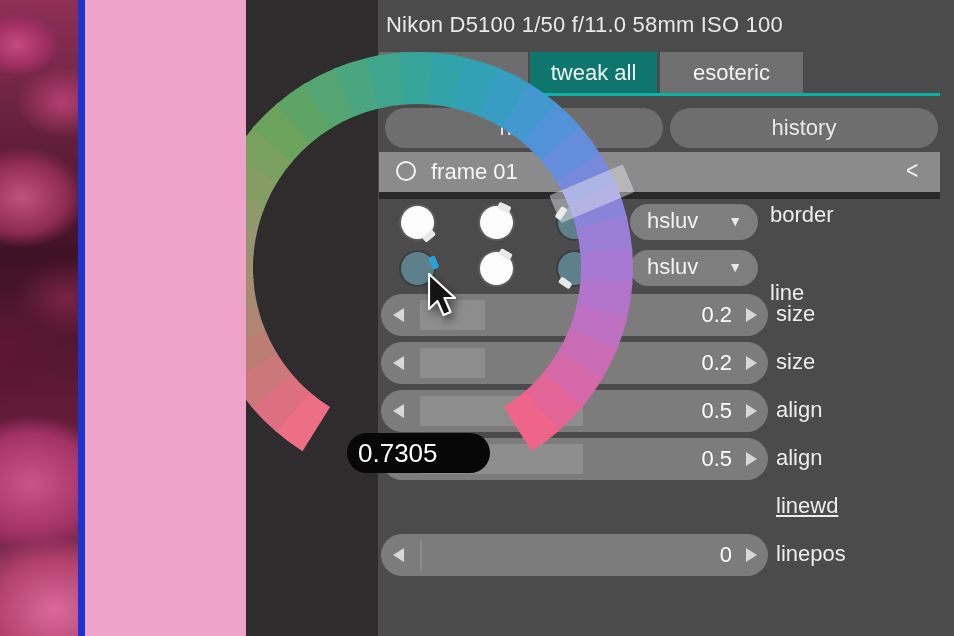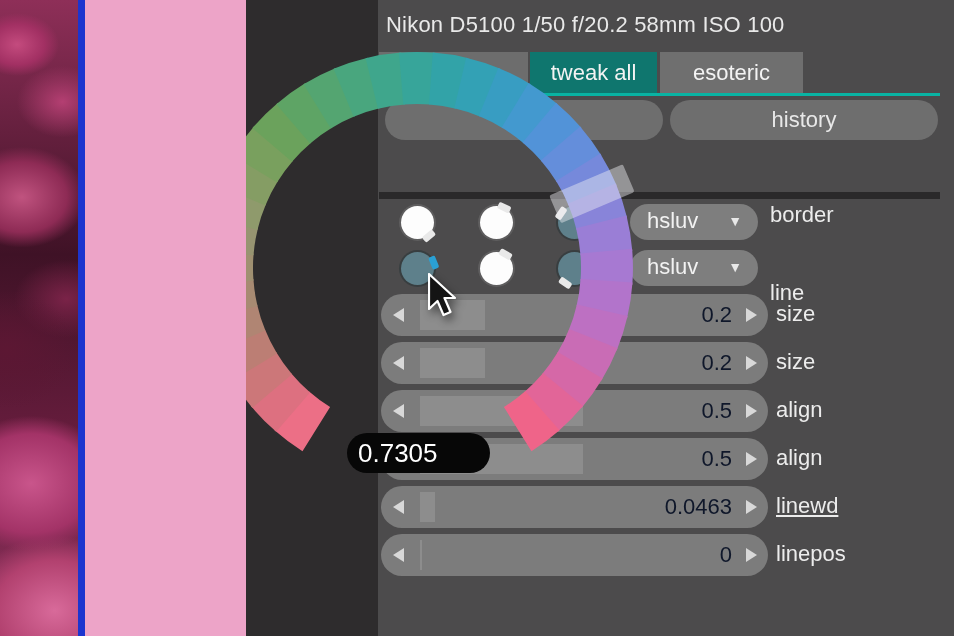--- a/index.html
+++ b/index.html
@@ -21,21 +21,21 @@
       linear-gradient(180deg,#8e2f58 0%,#3f1226 40%,#6f1f42 75%,#8e3560 100%);}
   .blueline{left:78px;top:0;width:7px;height:636px;z-index:10;}
   .pinkbar{left:85px;top:0;width:161px;height:636px;z-index:10;}
   
   .panel-title{left:386px;top:12px;font-size:22px;color:#e9e9e9;letter-spacing:.2px;}
   .tab{top:52px;height:41px;line-height:41px;text-align:center;font-size:22px;color:#f3f3f3;}
   .tab-ghost{left:379px;width:149px;background:#6d6d6d;}
   .tab-active{left:530px;width:127px;}
   .tab-gray{left:660px;width:143px;background:#6f6f6f;}
   .tab-underline{left:378px;top:93px;width:562px;height:3px;}
-  .pillbtn{top:100px;height:40px;border-radius:20px;background:#6e6e6e;
+  .pillbtn{top:108px;height:40px;border-radius:20px;background:#6e6e6e;
            text-align:center;line-height:40px;font-size:22px;color:#e8e8e8;}
   .framebar{left:379px;top:152px;width:561px;height:40px;background:#8b8b8b;
             font-size:22px;color:#f7f7f7;}
   .darkstrip{left:379px;top:192px;width:561px;height:7px;background:#2a292a;}
   .circle-icon{left:17px;top:9px;width:20px;height:20px;border:2px solid #f3f3f3;
                border-radius:50%;position:absolute;box-sizing:border-box;}
   .framelabel{position:absolute;left:52px;top:7px;}
   .chevron{position:absolute;right:20px;top:4px;font-size:25px;color:#f3f3f3;
            transform:scaleX(.85);}
   
@@ -49,46 +49,51 @@
   .rowlabel{font-size:22px;color:#ececec;}
   
   .slider{left:381px;width:387px;height:42px;border-radius:21px;background:#7c7c7c;}
   .fill{position:absolute;left:39px;top:6px;height:30px;background:#8d8d8d;}
   .arr-l{position:absolute;left:12px;top:14px;width:0;height:0;
          border-top:7px solid transparent;border-bottom:7px solid transparent;
          border-right:11px solid #d8d8d8;}
   .arr-r{position:absolute;right:11px;top:14px;width:0;height:0;
          border-top:7px solid transparent;border-bottom:7px solid transparent;
          border-left:11px solid #d8d8d8;}
-  .val{position:absolute;right:36px;top:8px;font-size:22px;color:#0f172a;}
+  .val{position:absolute;right:36px;top:8px;font-size:22px;color:#ffffff;}
   .slabel{font-size:22px;color:#ececec;left:776px;}
   
   #ring{left:0;top:0;z-index:5;pointer-events:none;}
   .tooltip{left:347px;top:433px;width:143px;height:40px;border-radius:20px;
            background:#070707;z-index:20;font-size:26px;color:#ffffff;}
   .tooltip span{position:absolute;left:11px;top:5px;}
   #cursor{left:428px;top:273px;z-index:30;filter:drop-shadow(3px 5px 4px rgba(0,0,0,.45));}
 </style>
 </head>
 <body>
 
 <div class="stage">
 
   <div class="abs gap-bg"></div>
 
-  <div class="abs panel-title">Nikon D5100 1/50 f/20.2 58mm ISO 100</div>
+  <div class="abs panel-title">Nikon D5100 1/50 f/11.0 58mm ISO 100</div>
 
   <div class="abs tab tab-ghost"></div>
   <div class="abs tab tab-active" id="tab-active" style="background: #0f766e;">tweak all</div>
   <div class="abs tab tab-gray">esoteric</div>
   <div class="abs tab-underline" id="tab-underline" style="background: rgb(9, 179, 163);"></div>
 
   <div class="abs pillbtn" style="left:385px;width:278px;">node</div>
   <div class="abs pillbtn" style="left:670px;width:268px;">history</div>
 
+  <div class="abs framebar">
+    <span class="circle-icon"></span>
+    <span class="framelabel">frame 01</span>
+    <span class="chevron">&lt;</span>
+  </div>
   <div class="abs darkstrip"></div>
 
   <div class="abs swatch" style="left: 401px; top: 206px; background: rgb(253, 253, 253); box-shadow: rgba(110, 110, 110, 0.55) 0px 0px 0px 2px;">
       <span class="tick" style="background: rgb(233, 233, 233); transform: translate(-50%, -50%) rotate(140deg) translateY(-17px);"></span>
     </div>
   <div class="abs swatch" style="left: 480px; top: 206px; background: rgb(253, 253, 253); box-shadow: rgba(110, 110, 110, 0.55) 0px 0px 0px 2px;">
       <span class="tick" style="background: rgb(233, 233, 233); transform: translate(-50%, -50%) rotate(25deg) translateY(-17px);"></span>
     </div>
   <div class="abs swatch" style="left: 558px; top: 206px; background: rgb(94, 128, 139); box-shadow: rgba(43, 53, 57, 0.6) 0px 0px 0px 2px;">
       <span class="tick" style="background: rgb(233, 233, 233); transform: translate(-50%, -50%) rotate(-55deg) translateY(-17px);"></span>
@@ -139,26 +144,20 @@
   <div class="abs slabel" style="top:397px;">align</div>
 
   <div class="abs slider" style="top:438px;">
     <span class="arr-l"></span>
     <div class="fill" style="width: 162.5px;"></div>
     <span class="val">0.5</span>
     <span class="arr-r"></span>
   </div>
   <div class="abs slabel" style="top:445px;">align</div>
 
-  <div class="abs slider" style="top:486px;">
-    <span class="arr-l"></span>
-    <div class="fill" style="width: 15.0475px;"></div>
-    <span class="val">0.0463</span>
-    <span class="arr-r"></span>
-  </div>
   <div class="abs slabel" style="top:493px;text-decoration:underline;">linewd</div>
 
   <div class="abs slider" style="top:534px;">
     <span class="arr-l"></span>
     <div class="fill" style="width: 2px;"></div>
     <span class="val">0</span>
     <span class="arr-r"></span>
   </div>
   <div class="abs slabel" style="top:541px;">linepos</div>
 

